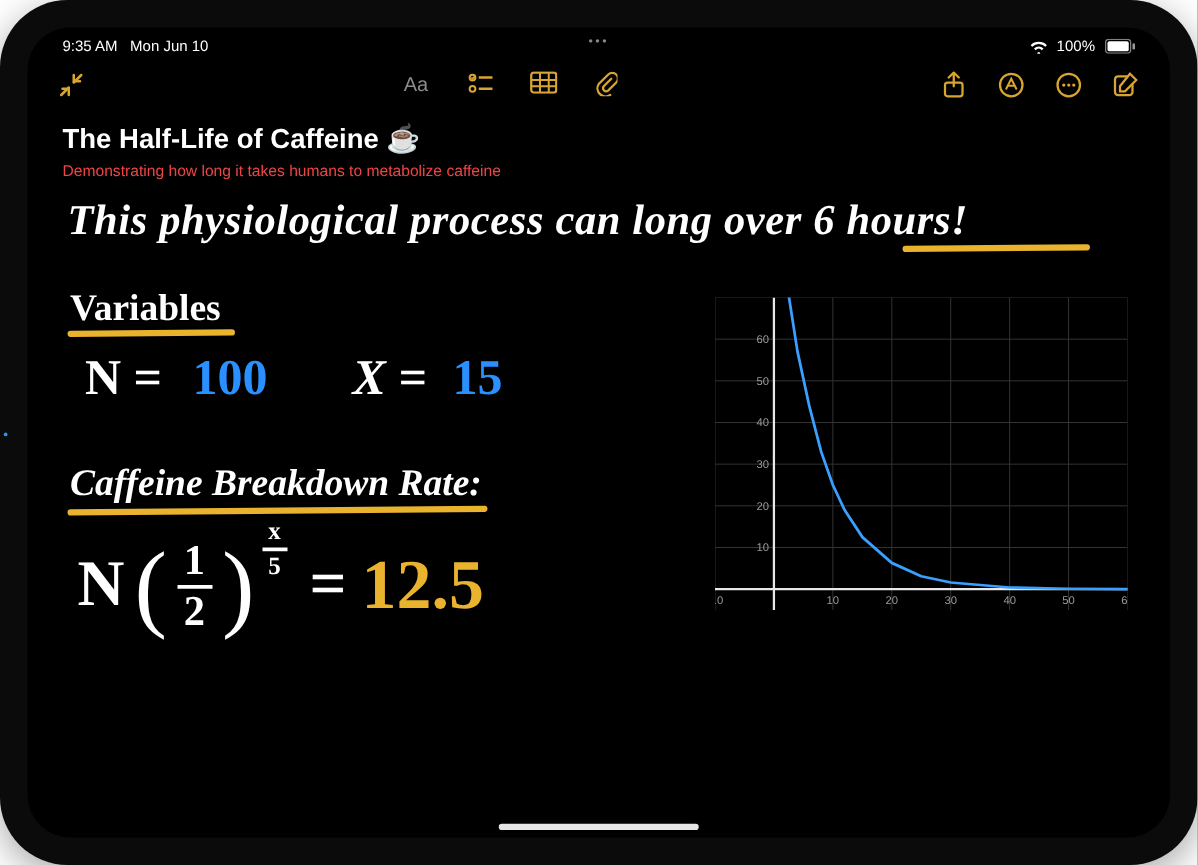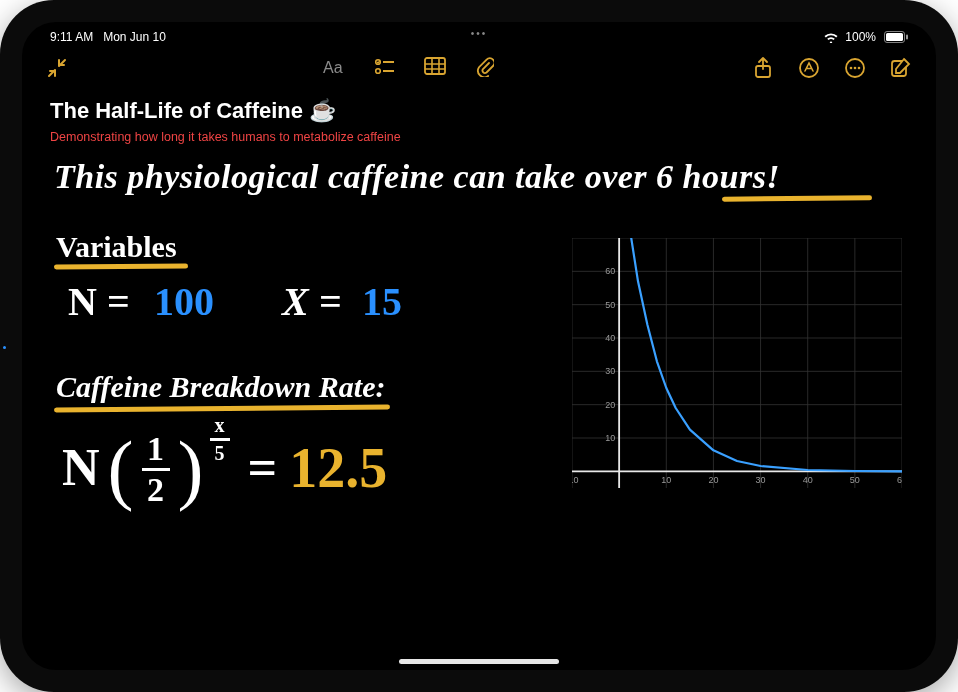--- a/index.html
+++ b/index.html
@@ -124,21 +124,21 @@
 </style>
 </head>
 <body>
 
 <div class="device">
   <div class="side-indicator"></div>
   <div class="screen">
 
     <div class="status-bar">
       <div class="status-left">
-        <span>9:11 AM</span>
+        <span>9:35 AM</span>
         <span>Mon Jun 10</span>
       </div>
       <span class="status-dots">•••</span>
       <div class="status-right">
         <span class="wifi-icon">
           <svg width="16" height="12" viewBox="0 0 16 12">
               <path d="M8 10.5a1.2 1.2 0 100 2.4 1.2 1.2 0 000-2.4zM4.2 7.8a5.5 5.5 0 017.6 0l-1.3 1.3a3.6 3.6 0 00-5 0zM1.5 5.1a9.3 9.3 0 0113 0l-1.3 1.3a7.4 7.4 0 00-10.4 0z" fill="#fff"></path>
             </svg>
         </span>
         <span>100%</span>
@@ -224,21 +224,21 @@
     <div class="note">
       <div class="note-title">
         <span>The Half-Life of Caffeine</span>
         <span>☕️</span>
       </div>
       <div class="note-sub">Demonstrating how long it takes humans to metabolize caffeine</div>
 
       <div class="handwritten-area">
 
         <div class="hw white line1">
-          <span>This physiological caffeine can take over </span><span class="em">6 hours!</span>
+          <span>This physiological process can long over </span><span class="em">6 hours!</span>
         </div>
         <div class="underline-hl u-line1"></div>
 
         <div class="hw white sec-vars">Variables</div>
         <div class="underline-hl u-vars"></div>
 
         <div class="hw white eq-n">N =</div>
         <div class="hw blue eq-n-val">100</div>
         <div class="hw white eq-x">X =</div>
         <div class="hw blue eq-x-val">15</div>

